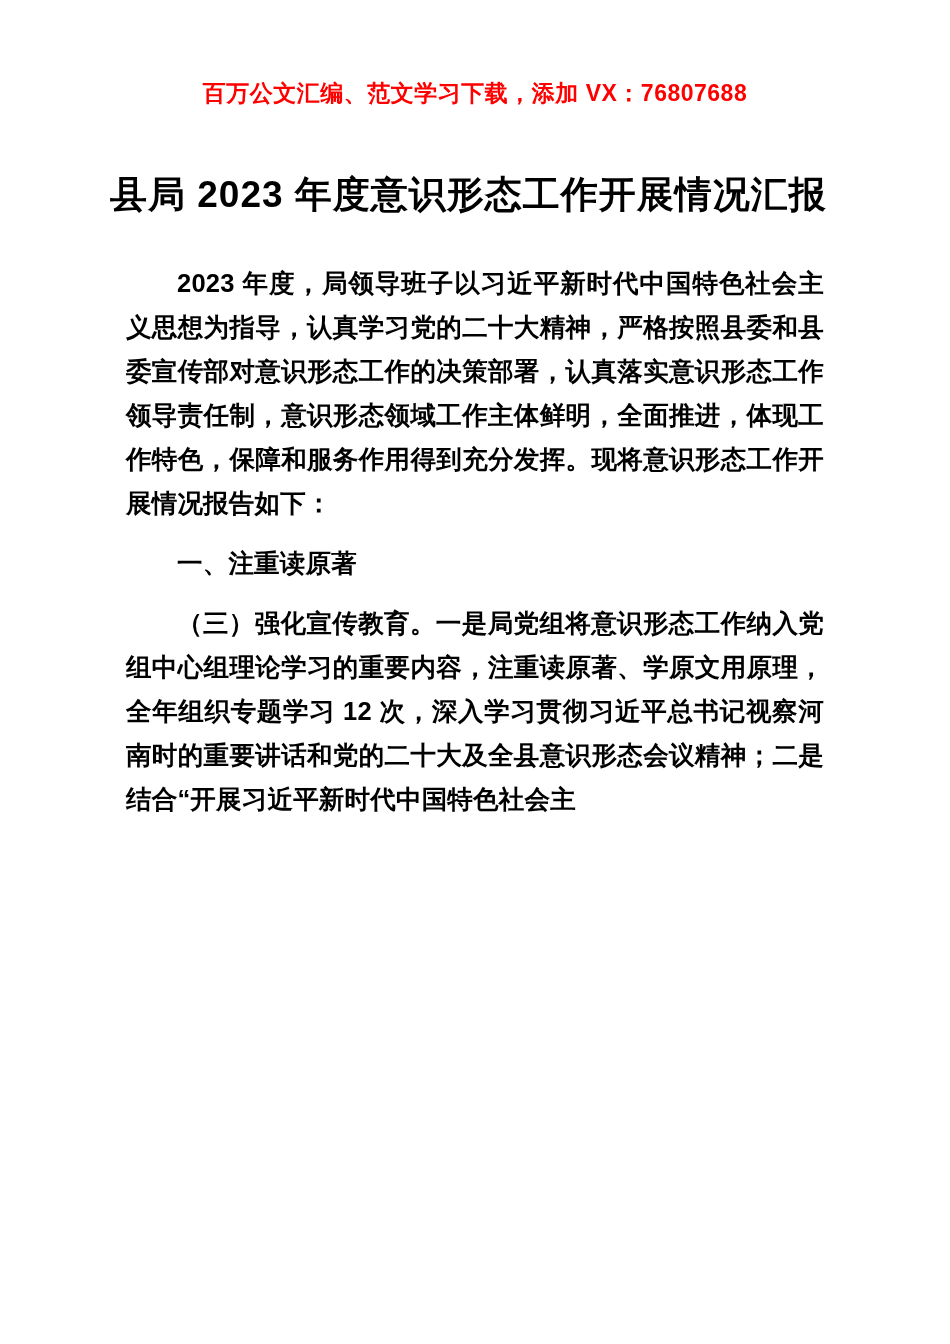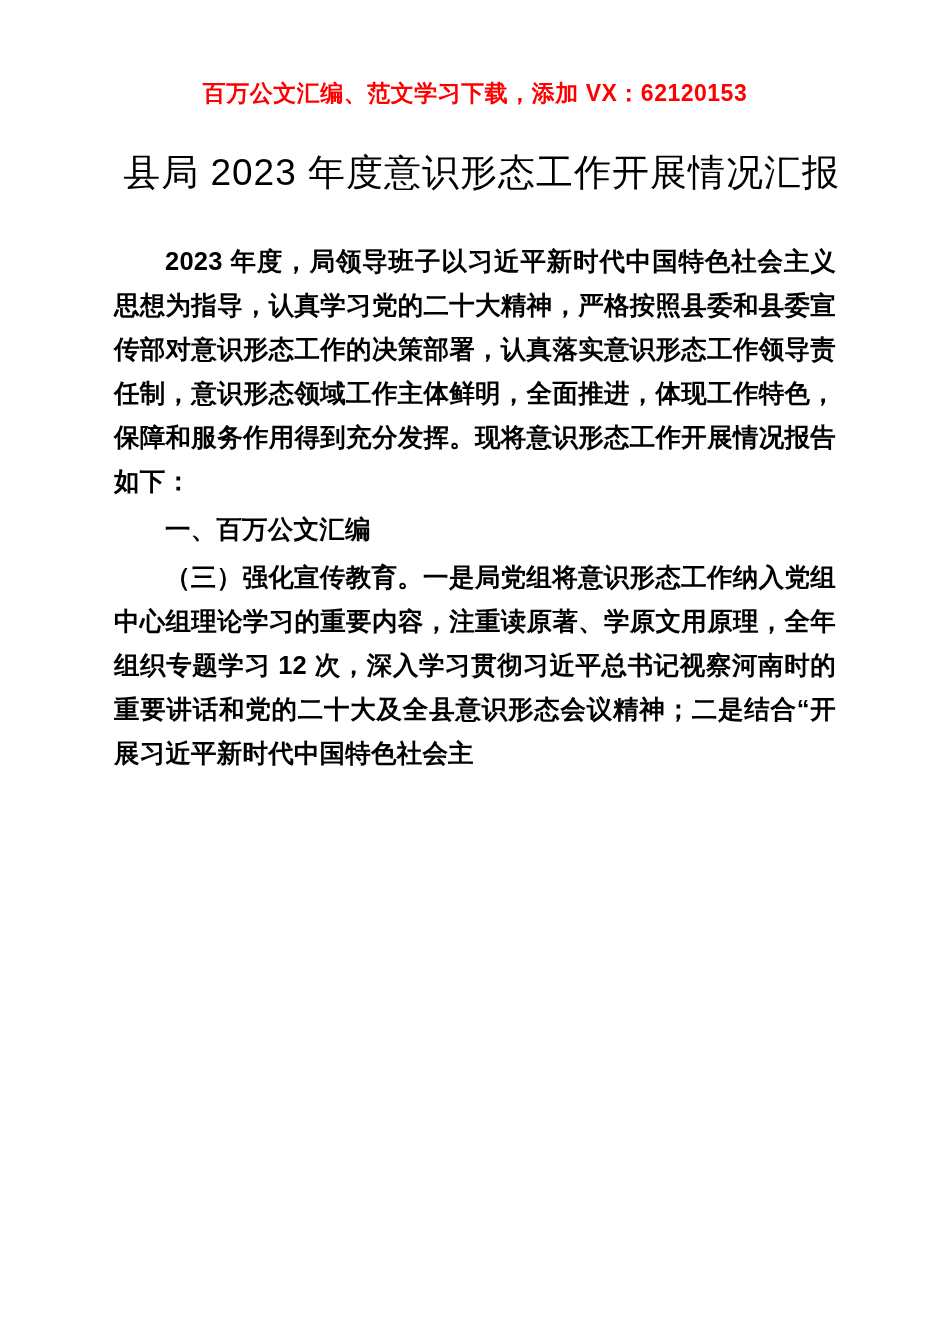--- a/index.html
+++ b/index.html
@@ -25,50 +25,50 @@
     margin-top: 78px;
     text-align: center;
     color: #ff0000;
     font-size: 23px;
     font-weight: 700;
     letter-spacing: 0.5px;
     white-space: nowrap;
     font-family: "Liberation Sans", sans-serif;
   }
   .doc-title {
-    margin-top: 40px;
-    text-align: right;
+    margin-top: 62px;
+    text-align: left;
     font-size: 37px;
-    font-weight: 400;
+    font-weight: 700;
     letter-spacing: 1px;
     line-height: 1.3;
     font-family: "Liberation Sans", sans-serif;
   }
   .body-text {
     margin-top: 42px;
     font-size: 25.5px;
     line-height: 44px;
     letter-spacing: 0.2px;
     text-align: justify;
     font-weight: 700;
     font-family: "Liberation Sans", sans-serif;
   }
   .para {
-    margin: 4px;
+    margin: 16px;
     text-indent: 51px;
   }
 </style>
 </head>
 <body>
 
 <div class="page">
 
-  <div class="watermark">百万公文汇编、范文学习下载，添加 VX：62120153</div>
+  <div class="watermark">百万公文汇编、范文学习下载，添加 VX：76807688</div>
 
   <h1 class="doc-title">县局 2023 年度意识形态工作开展情况汇报</h1>
 
   <div class="body-text">
     <p class="para">2023 年度，局领导班子以习近平新时代中国特色社会主义思想为指导，认真学习党的二十大精神，严格按照县委和县委宣传部对意识形态工作的决策部署，认真落实意识形态工作领导责任制，意识形态领域工作主体鲜明，全面推进，体现工作特色，保障和服务作用得到充分发挥。现将意识形态工作开展情况报告如下：</p>
-    <p class="para">一、百万公文汇编</p>
+    <p class="para">一、注重读原著</p>
     <p class="para">（三）强化宣传教育。一是局党组将意识形态工作纳入党组中心组理论学习的重要内容，注重读原著、学原文用原理，全年组织专题学习 12 次，深入学习贯彻习近平总书记视察河南时的重要讲话和党的二十大及全县意识形态会议精神；二是结合“开展习近平新时代中国特色社会主</p>
   </div>
 
 </div>
 
 </body></html>

